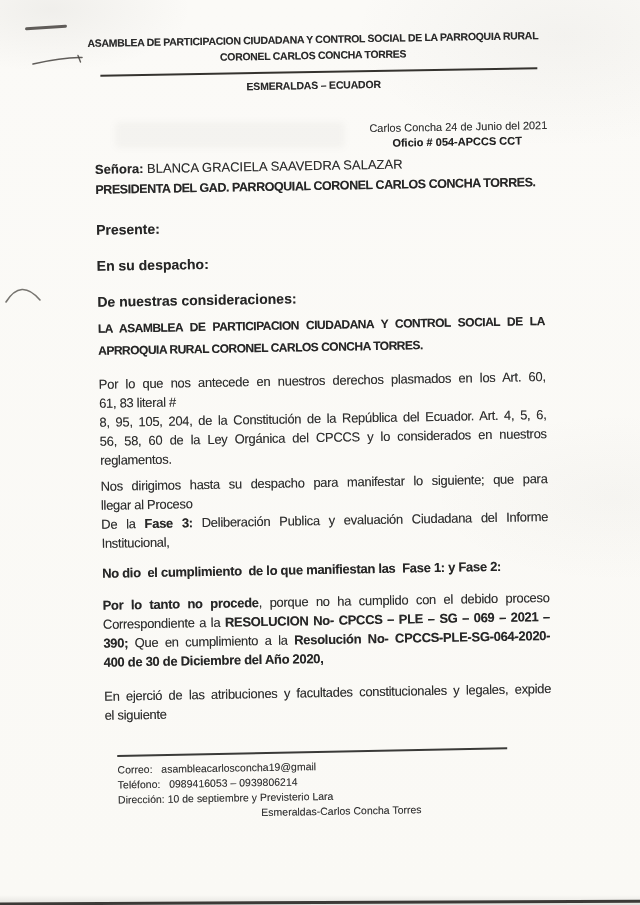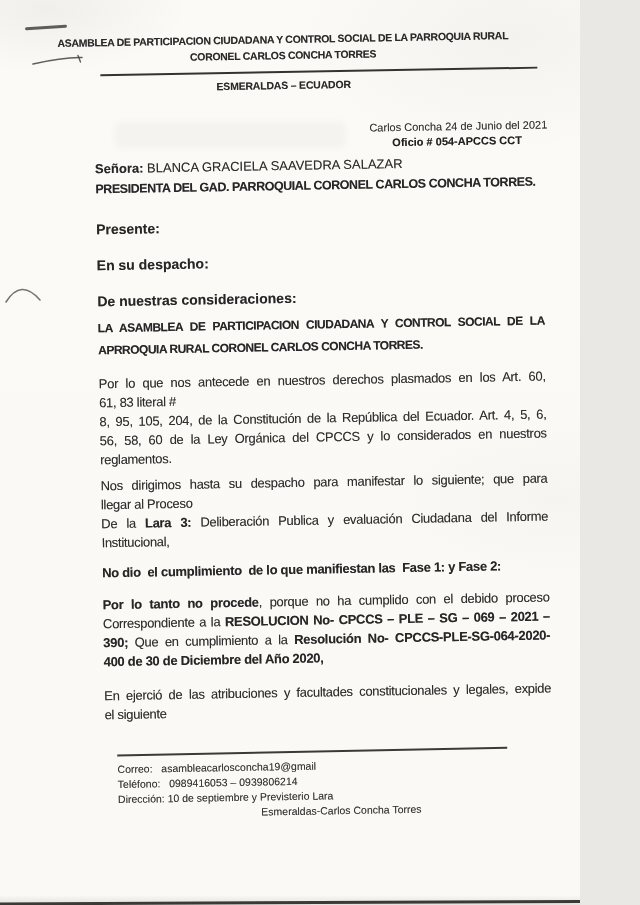--- a/index.html
+++ b/index.html
@@ -1,18 +1,18 @@
 <!DOCTYPE html>
 <html><head>
 <meta charset="utf-8">
 <title>Scanned Letter</title>
 <style>
   html,body { margin:0; padding:0; background:#e9e8e4; }
   .paper {
-    position:relative; width:580px; height:905px; overflow:hidden;
+    position:relative; width:640px; height:905px; overflow:hidden;
     background:
       radial-gradient(ellipse 300px 160px at 88% 4%, rgba(120,118,110,0.06), transparent 70%),
       radial-gradient(ellipse 200px 90px at 8% 1%, rgba(110,108,100,0.08), transparent 70%),
       radial-gradient(ellipse 260px 120px at 96% 55%, rgba(120,118,110,0.04), transparent 70%),
       linear-gradient(#fbfaf7, #faf9f5);
     font-family:"Liberation Sans", sans-serif;
     color:#2d2d2d;
   }
   .rot { position:absolute; inset:0; transform:rotate(-1deg); transform-origin:50% 50%; }
   .txt { text-shadow:0 0 0.5px rgba(40,40,40,0.4); }
@@ -113,21 +113,21 @@
         <div class="ln j"><span>Por lo que nos antecede en nuestros derechos plasmados en los Art. 60,</span></div>
         <div class="ln l"><span>61, 83 literal #</span></div>
         <div class="ln j"><span>8, 95, 105, 204, de la Constitución de la República del Ecuador. Art. 4, 5, 6,</span></div>
         <div class="ln j"><span>56, 58, 60 de la Ley Orgánica del CPCCS  y lo considerados en nuestros</span></div>
         <div class="ln l"><span>reglamentos.</span></div>
       </div>
 
       <div class="para p2">
         <div class="ln j"><span>Nos dirigimos hasta su despacho para manifestar lo siguiente; que para</span></div>
         <div class="ln l"><span>llegar al Proceso</span></div>
-        <div class="ln j"><span>De la </span><span class="b">Lara 3:</span><span> Deliberación Publica y evaluación Ciudadana del Informe</span></div>
+        <div class="ln j"><span>De la </span><span class="b">Fase 3:</span><span> Deliberación Publica y evaluación Ciudadana del Informe</span></div>
         <div class="ln l"><span>Institucional,</span></div>
       </div>
 
       <div class="para p3">
         <div class="ln l"><span class="b">No dio  el cumplimiento  de lo que manifiestan las  Fase 1: y Fase 2:</span></div>
       </div>
 
       <div class="para p4">
         <div class="ln j"><span class="b">Por lo tanto no  procede</span><span>, porque no  ha cumplido  con el  debido proceso</span></div>
         <div class="ln j"><span>Correspondiente a la </span><span class="b">RESOLUCION  No- CPCCS – PLE – SG – 069 – 2021 –</span></div>

